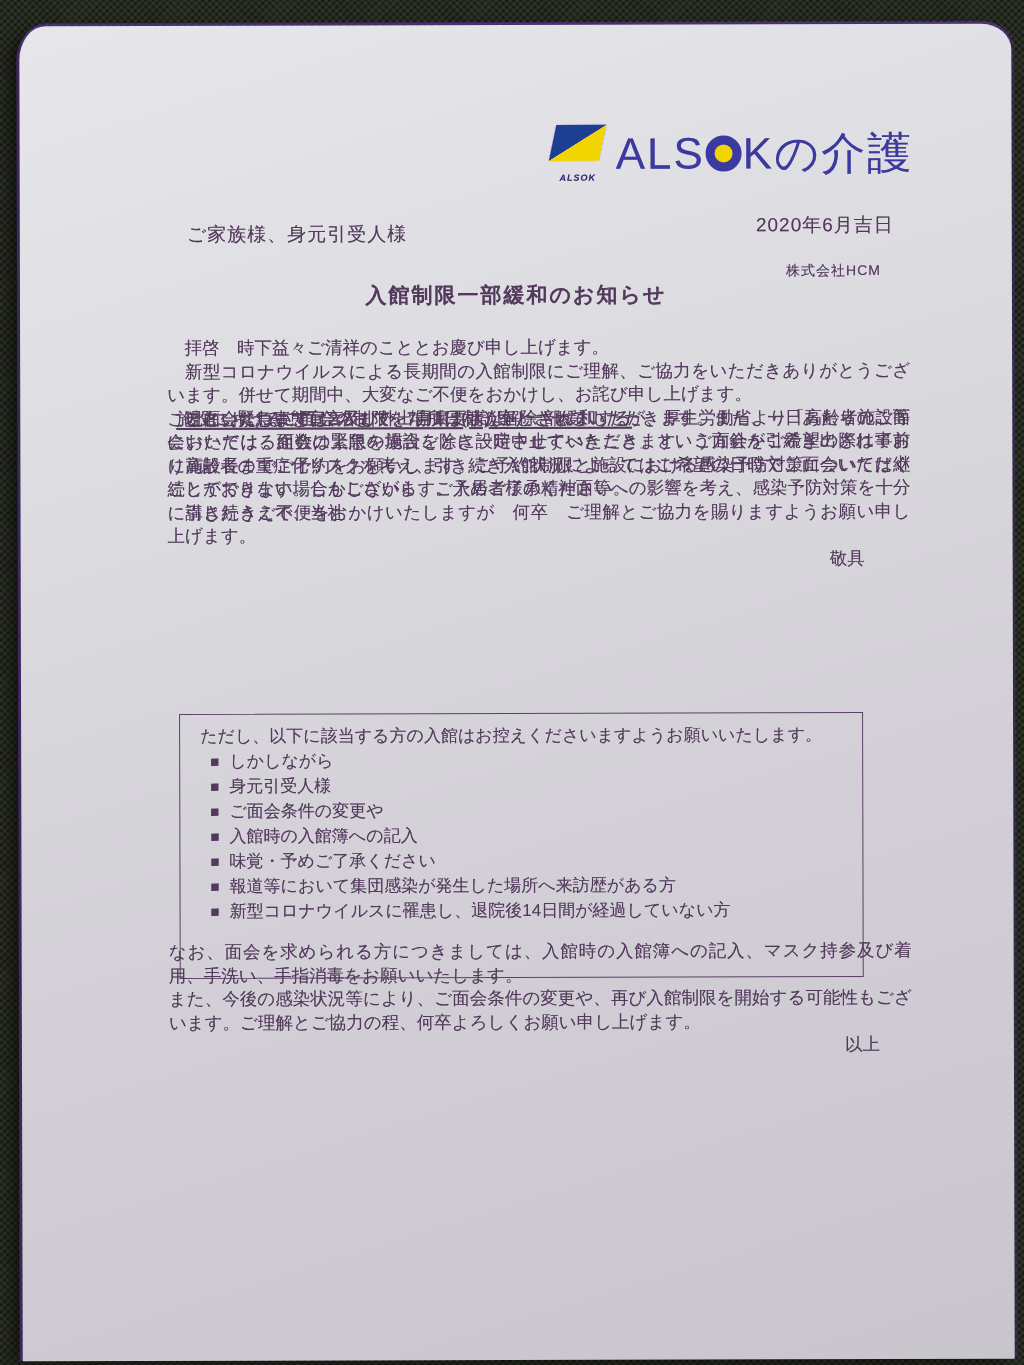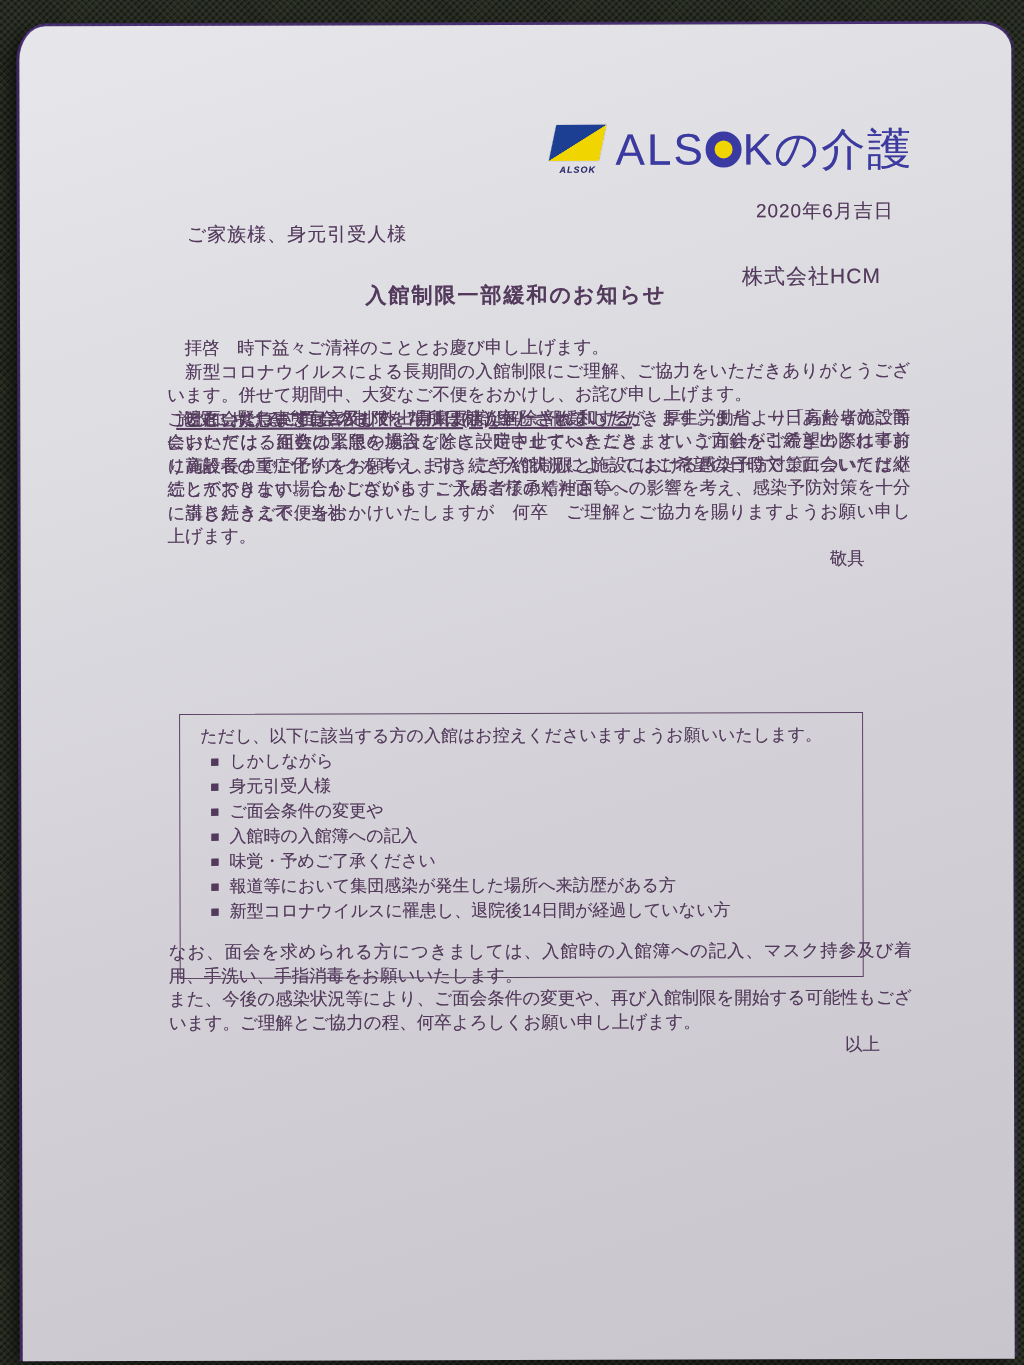--- a/index.html
+++ b/index.html
@@ -40,36 +40,36 @@
   .logo{left:530px;top:100px;display:flex;align-items:center;gap:10px;position:absolute;}
   .logo *{position:static;}
   .logo-mark{display:flex;flex-direction:column;align-items:center;width:56px;}
   .mark-shape{
     width:50px;height:36px;
     transform:skewX(-12deg);
     background:linear-gradient(to bottom right, var(--mark-blue) 0 49.5%, var(--brand-yellow) 50.5% 100%);
     box-shadow:0 0 1px rgba(40,40,120,.6);
   }
   .mark-label{
-    margin-top:4px;font-size:9px;font-weight:bold;letter-spacing:1px;
+    margin-top:12px;font-size:9px;font-weight:bold;letter-spacing:1px;
     color:#2c2c70;font-style:italic;
   }
   .brand-text{
     font-size:44px;font-weight:normal;color:var(--brand-blue);
     letter-spacing:2px;white-space:nowrap;line-height:1;
     text-shadow:0 0 1px rgba(58,58,162,.55);
   }
   .brand-o{
     display:inline-block;width:36px;height:36px;border-radius:50%;
     border:9px solid var(--brand-blue);background:var(--brand-yellow);
     vertical-align:-3px;margin:0 1px;
   }
-  .date-line{right:118px;top:174px;font-size:19px;letter-spacing:1px;}
+  .date-line{right:118px;top:188px;font-size:19px;letter-spacing:1px;}
   .recipient{left:167px;top:196px;font-size:19px;letter-spacing:1px;}
-  .sender{right:131px;top:238px;font-size:21px;letter-spacing:1px;}
+  .sender{right:131px;top:238px;font-size:14px;letter-spacing:1px;}
   .doc-title{
     left:0;top:256px;width:100%;text-align:center;
     font-size:21px;font-weight:bold;letter-spacing:2px;
   }
   
   .letter-body{
     left:147px;top:311px;width:743px;
     font-size:17.5px;line-height:23.5px;text-align:justify;
     position:absolute;
   }

